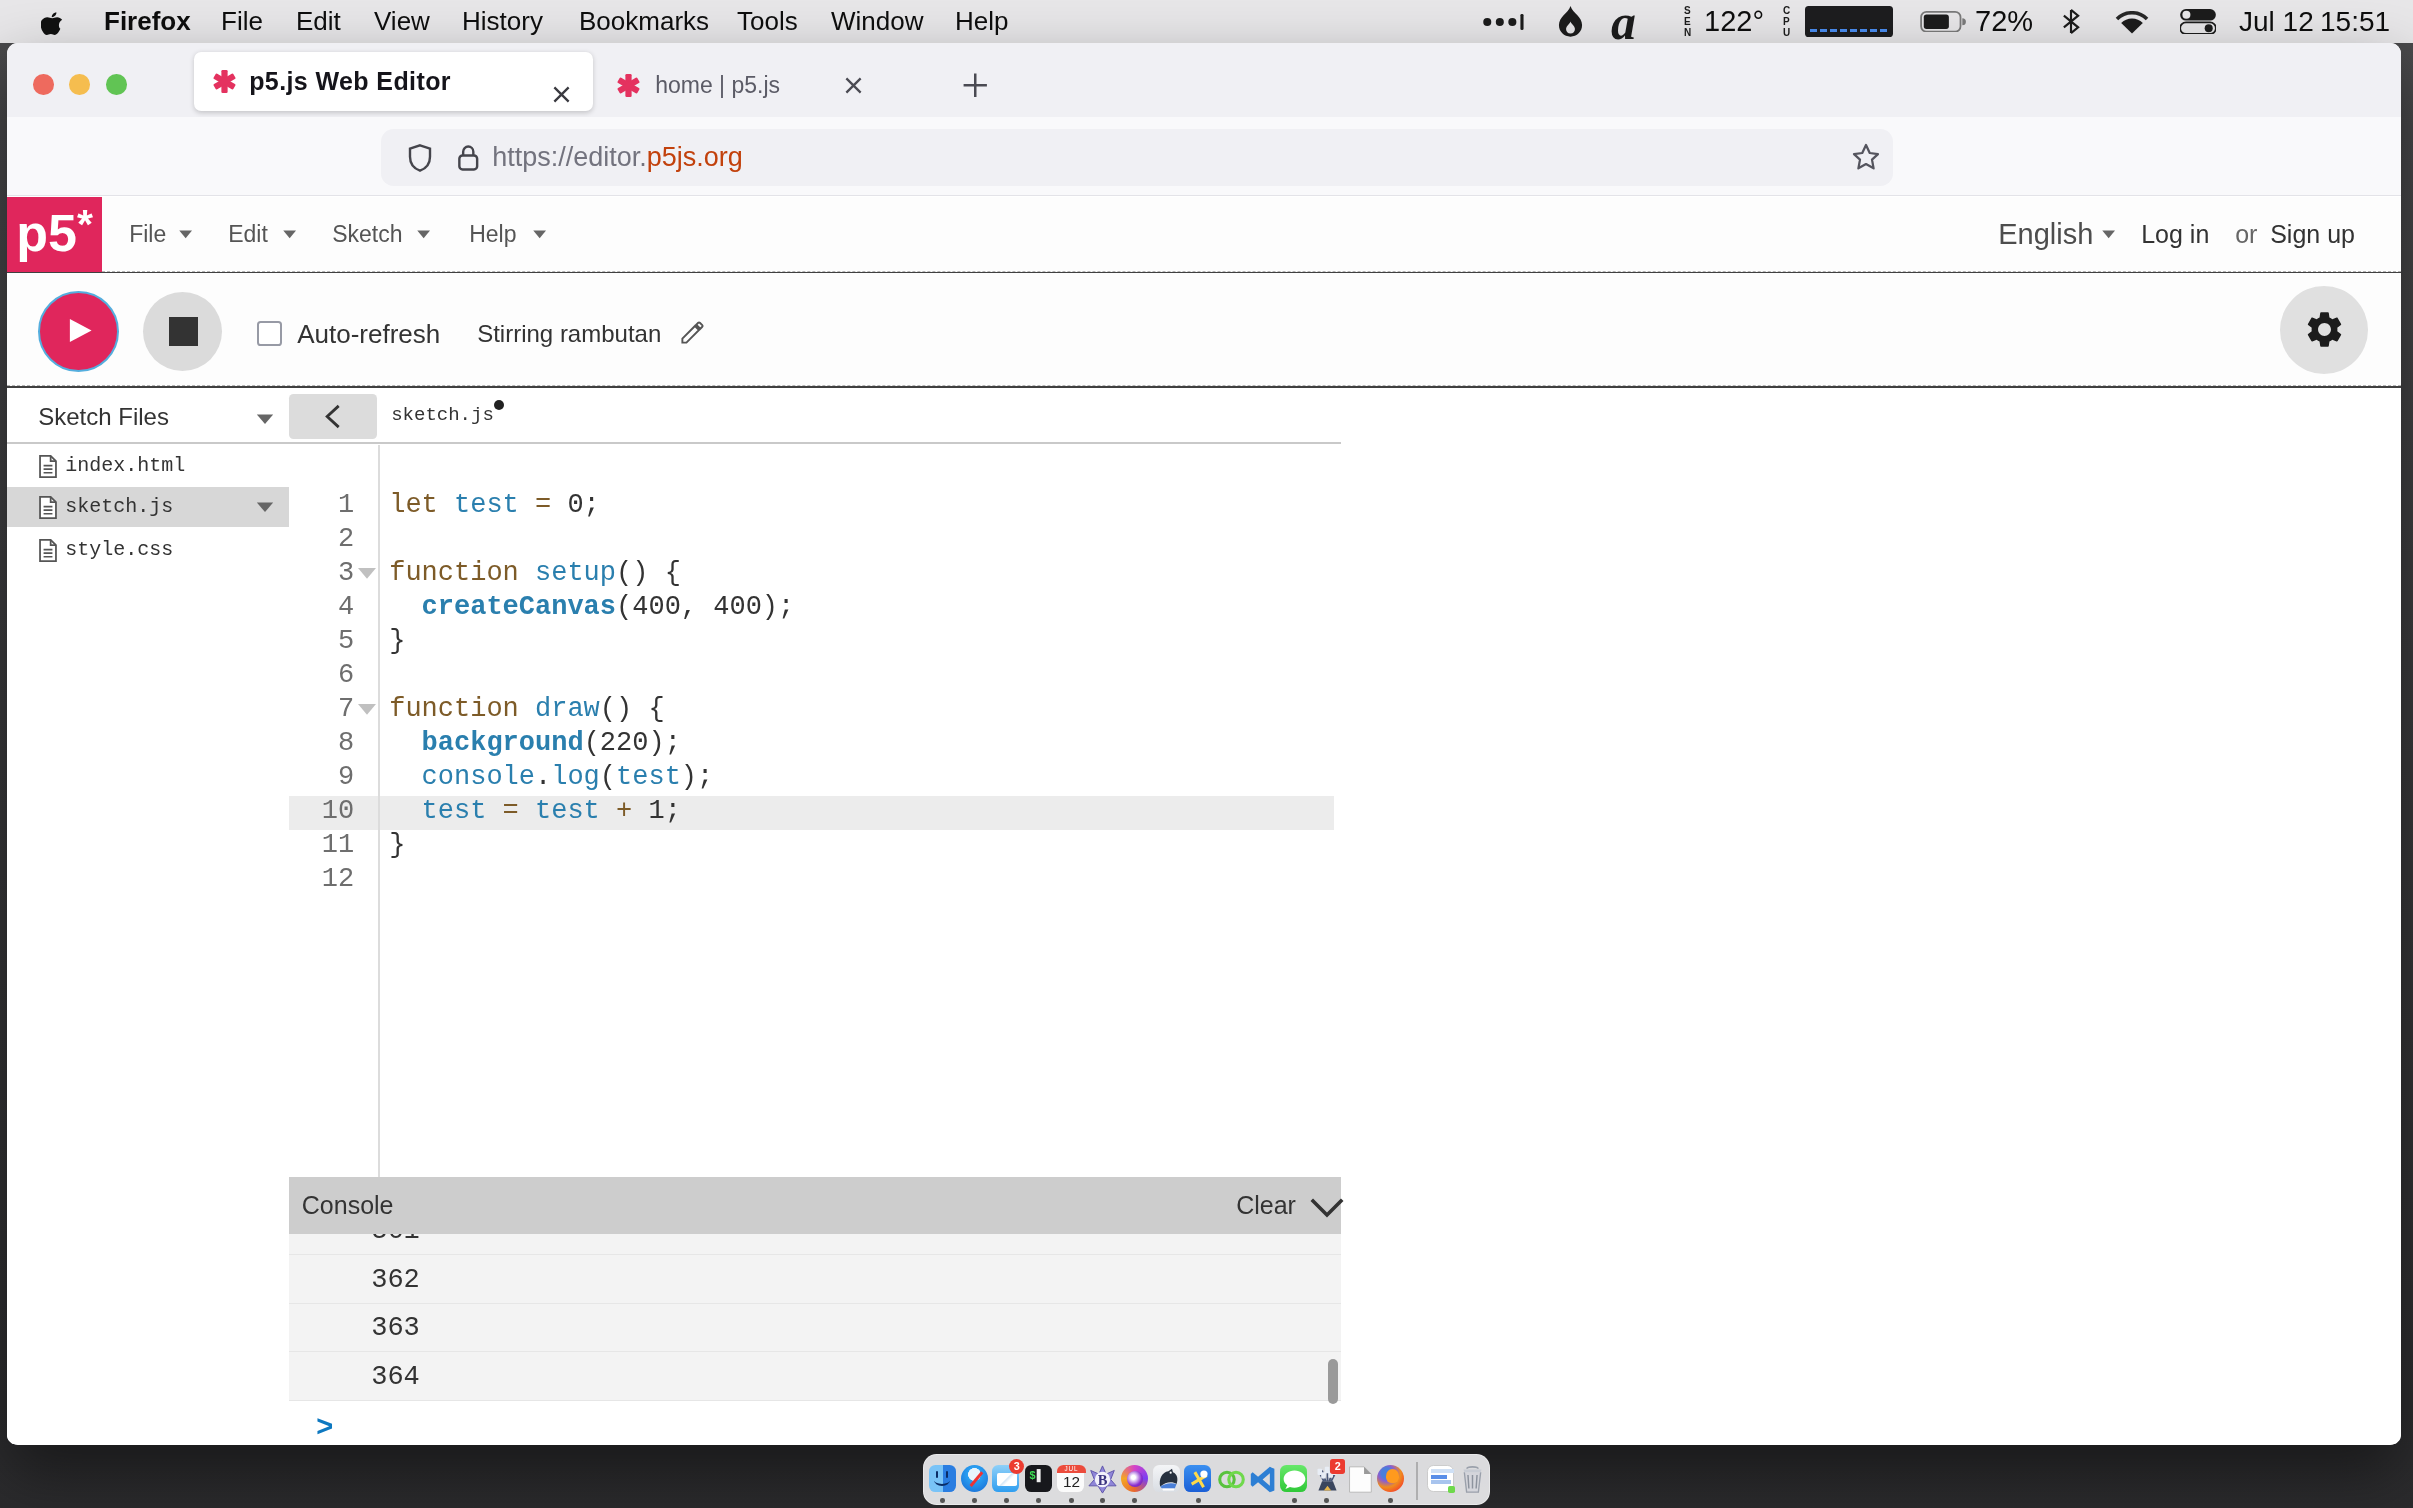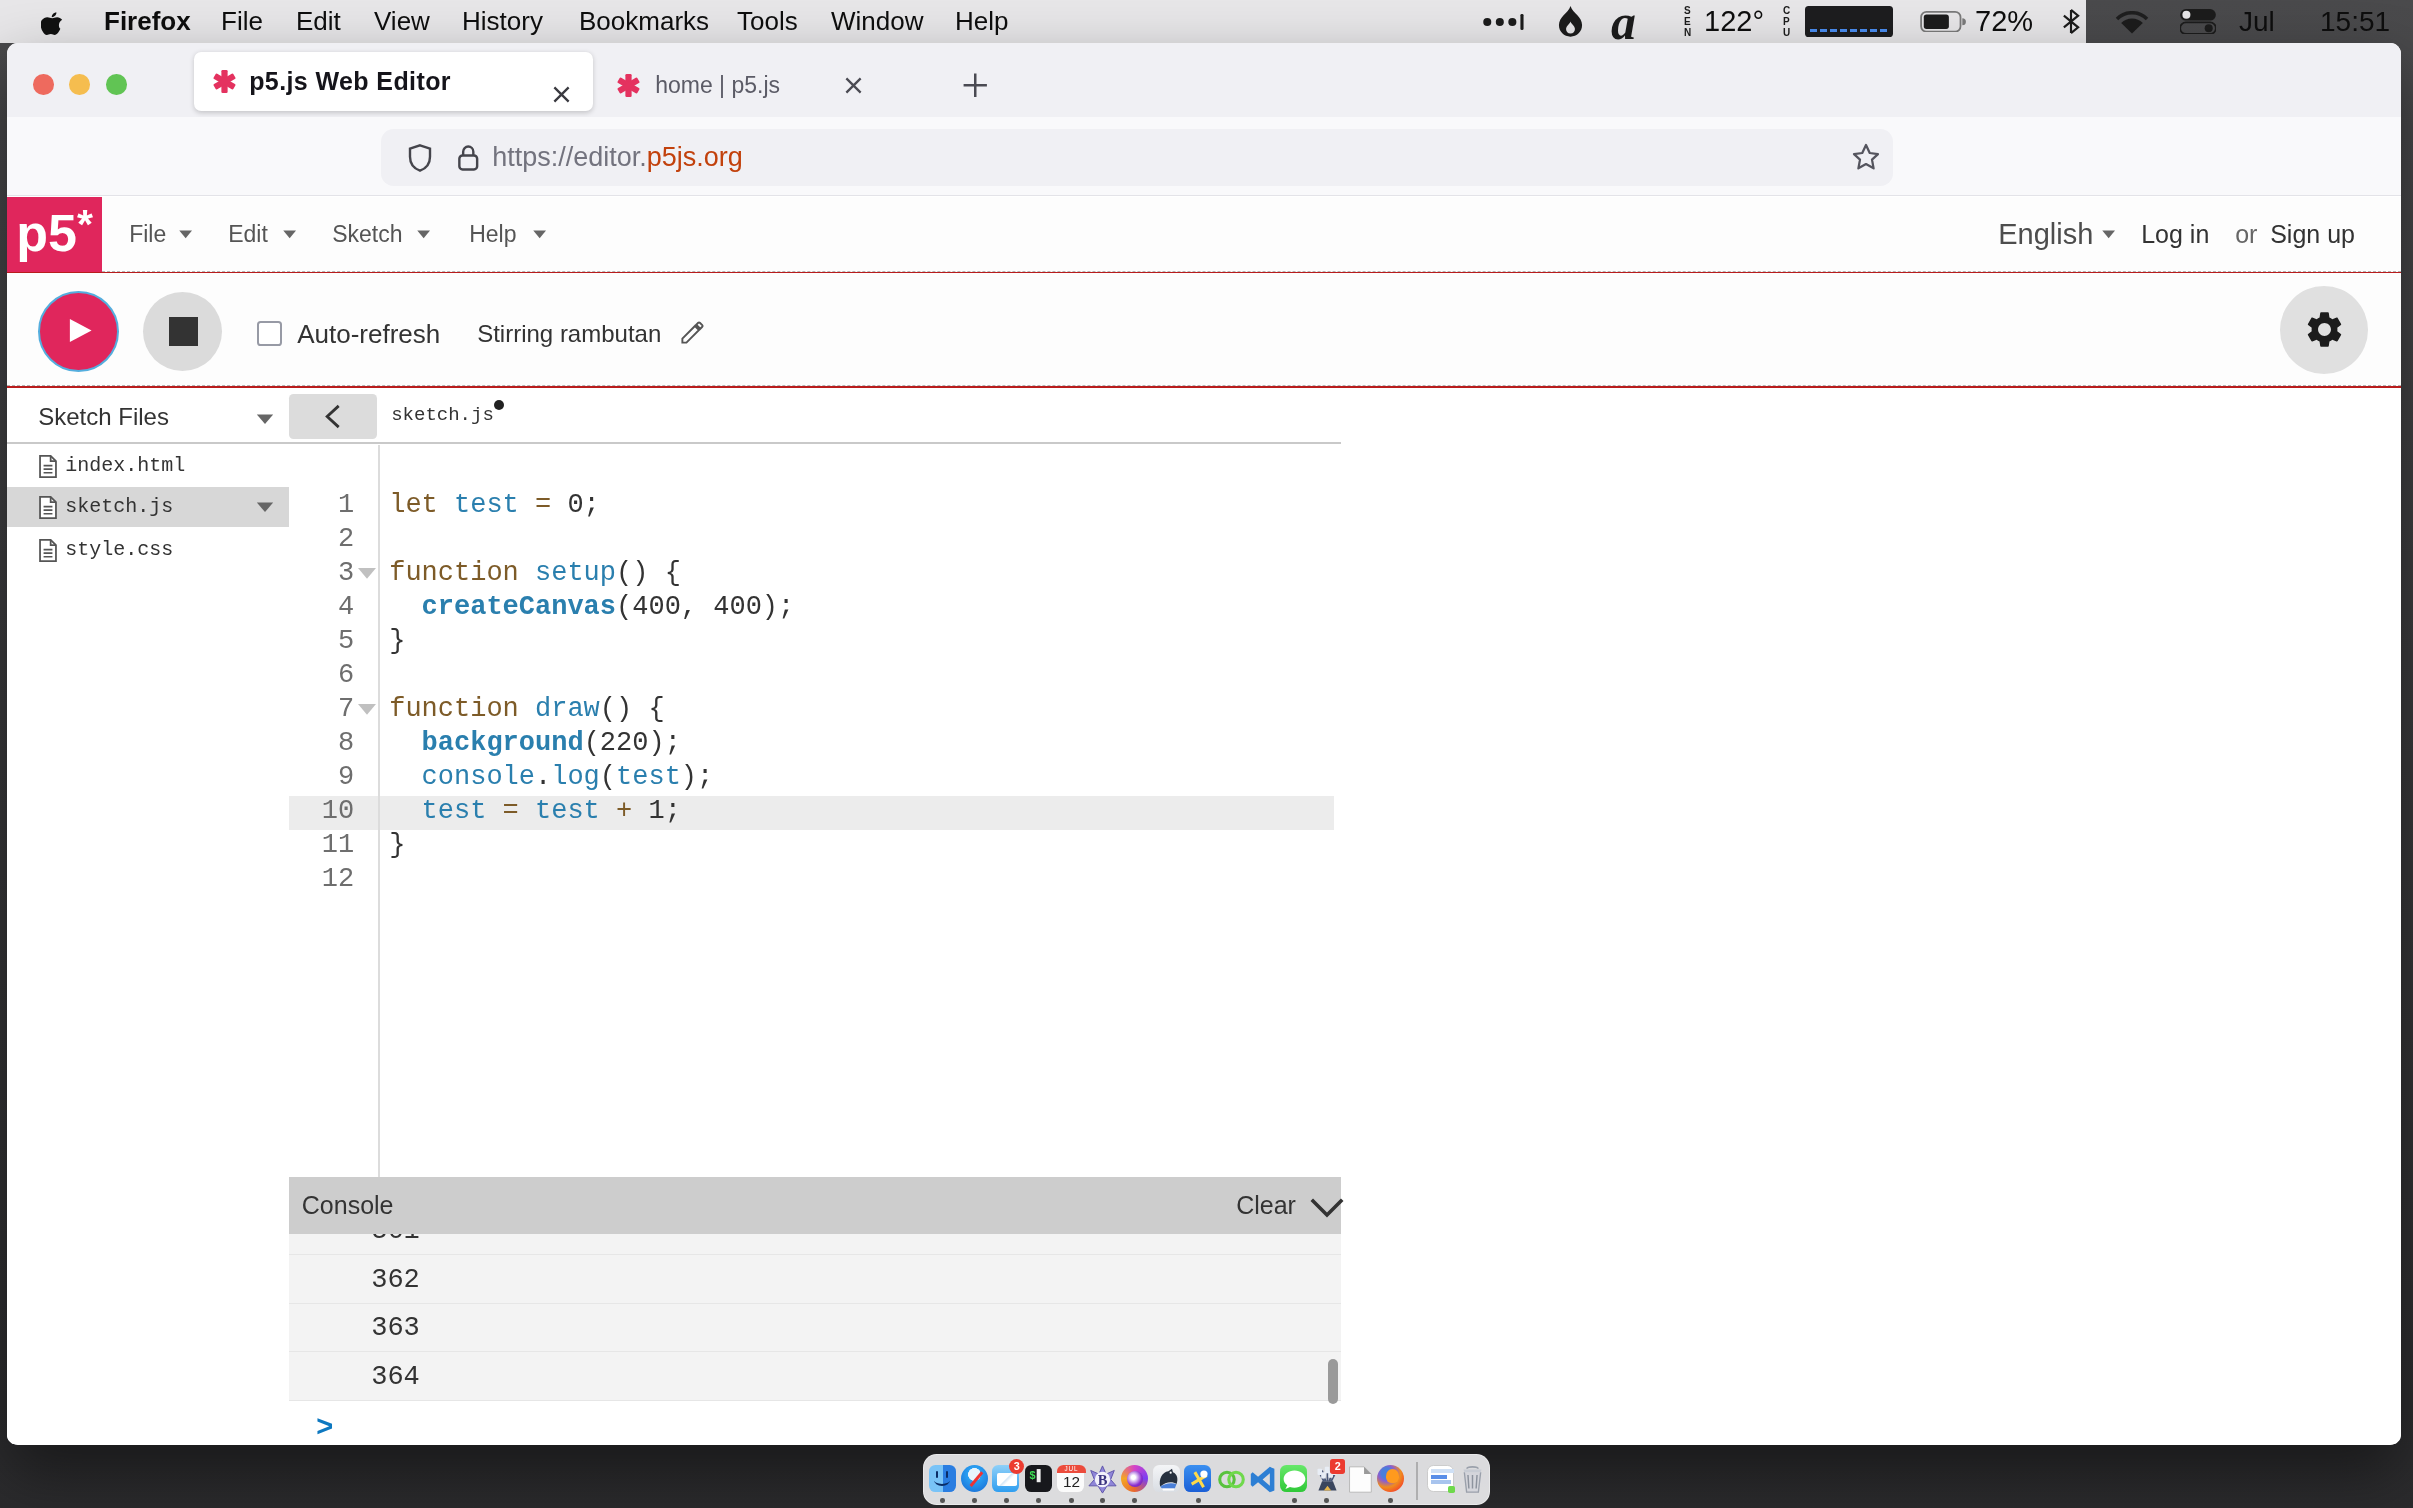--- a/index.html
+++ b/index.html
@@ -1,32 +1,32 @@
 <!DOCTYPE html>
 <html style="font-size:14.4px"><head>
 <meta charset="utf-8">
 <style>
 * { margin:0; padding:0; box-sizing:border-box; }
 html,body { width:2413px; height:1508px; overflow:hidden; }
 body { font-family:"Liberation Sans", sans-serif; background:linear-gradient(180deg,#4a4a4c 0%,#3c3c3e 40%,#2b2b2d 100%); position:relative; }
 .abs { position:absolute; }
 
-#menubar { position:absolute; left:0; top:0; width:2086px; height:43px; background:#e7e6e8; color:#0e0e0e; }
+#menubar { position:absolute; left:0; top:0; width:2413px; height:43px; background:#e7e6e8; color:#0e0e0e; }
 #menubar .mi { position:absolute; top:0; height:43px; line-height:43px; font-size:26px; }
 #menubar .b { font-weight:bold; }
 
 #win { position:absolute; left:7.2px; top:43px; width:2394px; height:1402px; border-radius:10.8px; background:#fff; overflow:hidden; box-shadow:0 27px 63px rgba(0,0,0,0.45); }
 #tabstrip { position:absolute; left:0; top:0; width:100%; height:74px; background:#f0f0f4; }
 .tl { position:absolute; top:31px; width:20.7px; height:20.7px; border-radius:50%; }
 #tab1 { position:absolute; left:187px; top:9px; width:399px; height:59px; background:#fff; border-radius:7.2px; box-shadow:0 1.8px 5.4px rgba(0,0,0,0.18); }
 .tabtxt { font-size:25px; font-weight:600; color:#15141a; letter-spacing:0.4px; }
 #navbar { position:absolute; left:0; top:74px; width:100%; height:79px; background:#f9f9fb; border-bottom:1.8px solid #e3e3e8; }
 #urlfield { position:absolute; left:374px; top:11.7px; width:1512px; height:57px; background:#f0f0f4; border-radius:12.6px; }
 
-#p5app { position:absolute; left:0; top:154px; width:100%; height:1247px; background:#b91c1c;border-radius:21px; }
+#p5app { position:absolute; left:0; top:154px; width:100%; height:1247px; background:#404040;border-radius:21px; }
 #p5head { position:absolute; left:0; top:0; width:100%; height:75px; border-bottom:1.8px dashed #b5b5b5; background:#fdfdfd; }
 #p5logo { position:absolute; left:0; top:0; width:95px; height:75px; background:#e0265c; color:#fff; text-align:center; }
 .p5menu { position:absolute; top:0; height:75px; line-height:75px; color:#555; font-size:23px; }
 #toolbar { position:absolute; left:0; top:76px; width:100%; height:113px; border-bottom:1.8px dashed #b5b5b5; background:#fdfdfd; }
 #mainarea { position:absolute; left:0; top:191px; width:100%; height:1056px; background:#fff; }
 
 #sidebar { position:absolute; left:0; top:0; width:282px; height:100%; background:#fff; }
 #lefthdrline { position:absolute; left:0; top:54px; width:1334px; height:1.8px; background:#c9c9c9; }
 .frow { position:absolute; left:0; width:282px; height:40px; font-family:"Liberation Mono",monospace; font-size:20px; color:#333; }
 

